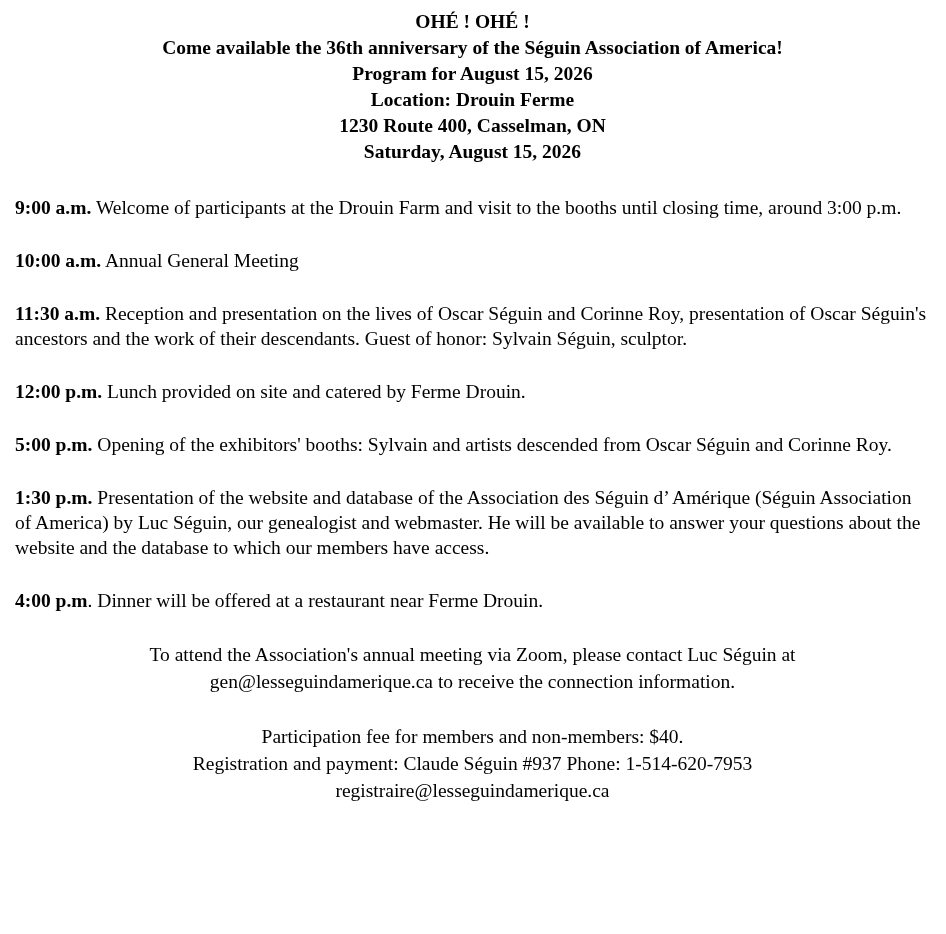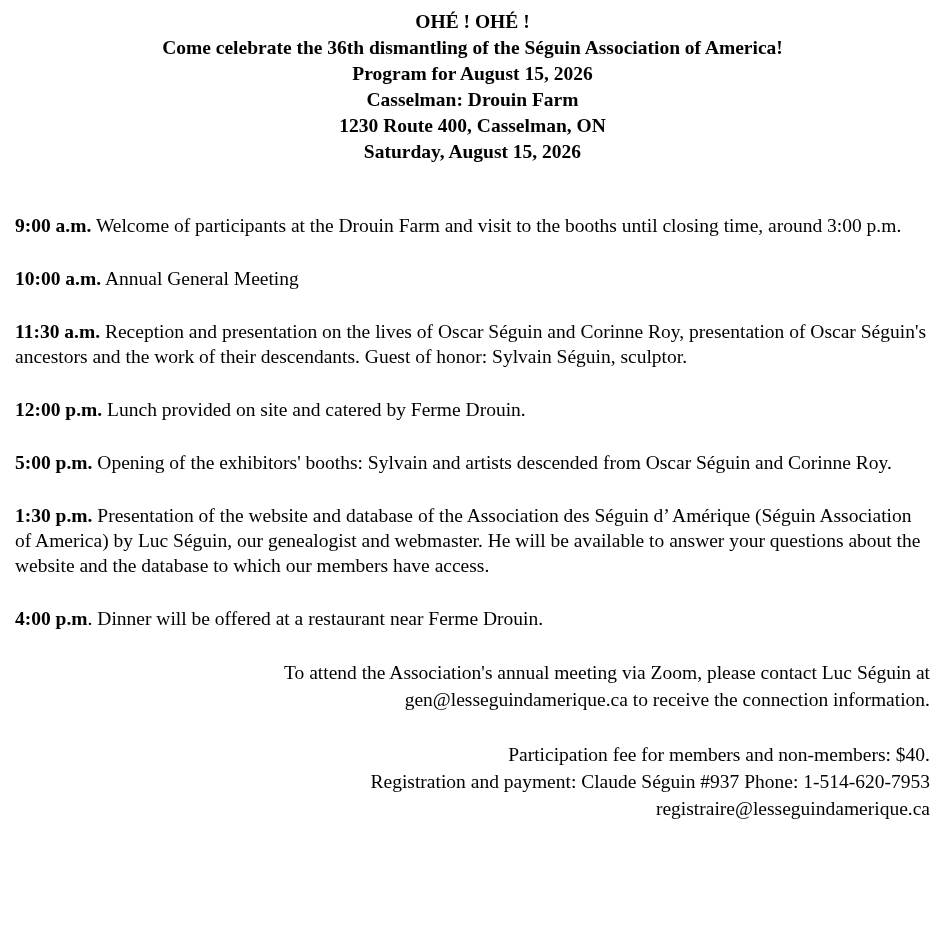--- a/index.html
+++ b/index.html
@@ -8,44 +8,44 @@
     height: 934px;
     background: #ffffff;
     color: #000000;
     font-family: "Liberation Serif", serif;
     font-size: 19.5px;
     line-height: 25px;
     overflow: hidden;
   }
   .doc { padding: 9px 16px 0 15px; }
 
-  .doc-header { margin-bottom: 48px; }
+  .doc-header { margin-bottom: 30px; }
   .doc-header .h-line {
     text-align: center;
     font-weight: bold;
     line-height: 26px;
   }
 
   .schedule p { margin: 0 4px 28px 0; }
   .schedule .time { font-weight: bold; }
 
-  .centered { text-align: right; }
+  .centered { text-align: center; }
   .zoom-note { margin-bottom: 28px; }
   .zoom-note div, .registration div { line-height: 27px; }
 </style>
 </head>
 <body>
 
 <div class="doc">
 
   <header class="doc-header">
     <div class="h-line">OHÉ ! OHÉ !</div>
-    <div class="h-line">Come celebrate the 36th dismantling of the Séguin Association of America!</div>
+    <div class="h-line">Come available the 36th anniversary of the Séguin Association of America!</div>
     <div class="h-line">Program for August 15, 2026</div>
-    <div class="h-line">Casselman: Drouin Farm</div>
+    <div class="h-line">Location: Drouin Ferme</div>
     <div class="h-line">1230 Route 400, Casselman, ON</div>
     <div class="h-line">Saturday, August 15, 2026</div>
   </header>
 
   <main class="schedule">
     <p><strong class="time">9:00 a.m.</strong><span> Welcome of participants at the Drouin Farm and visit to the booths until closing time, around 3:00 p.m.</span></p>
     <p><strong class="time">10:00 a.m.</strong><span> Annual General Meeting</span></p>
     <p><strong class="time">11:30 a.m.</strong><span> Reception and presentation on the lives of Oscar Séguin and Corinne Roy, presentation of Oscar Séguin's ancestors and the work of their descendants. Guest of honor: Sylvain Séguin, sculptor.</span></p>
     <p><strong class="time">12:00 p.m.</strong><span> Lunch provided on site and catered by Ferme Drouin.</span></p>
     <p><strong class="time">5:00 p.m.</strong><span> Opening of the exhibitors' booths: Sylvain and artists descended from Oscar Séguin and Corinne Roy.</span></p>

